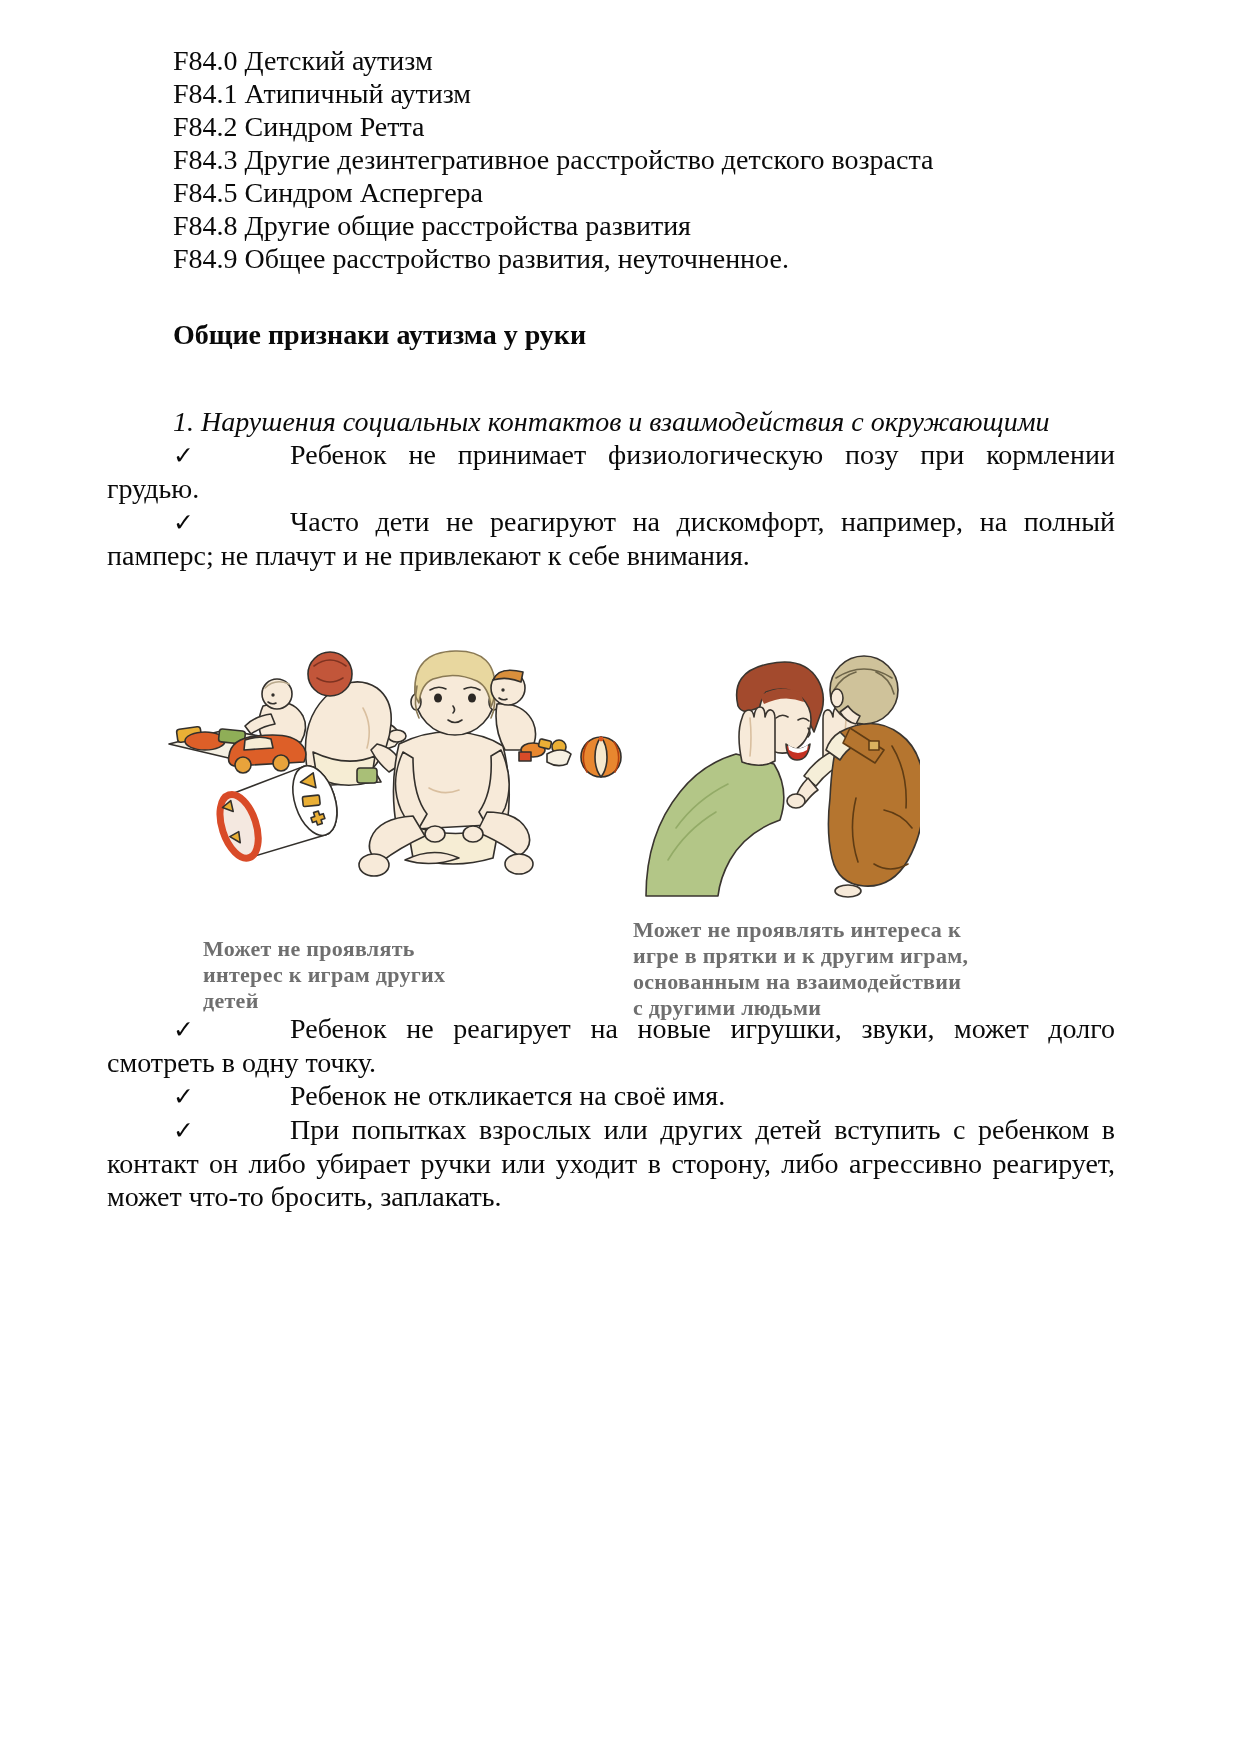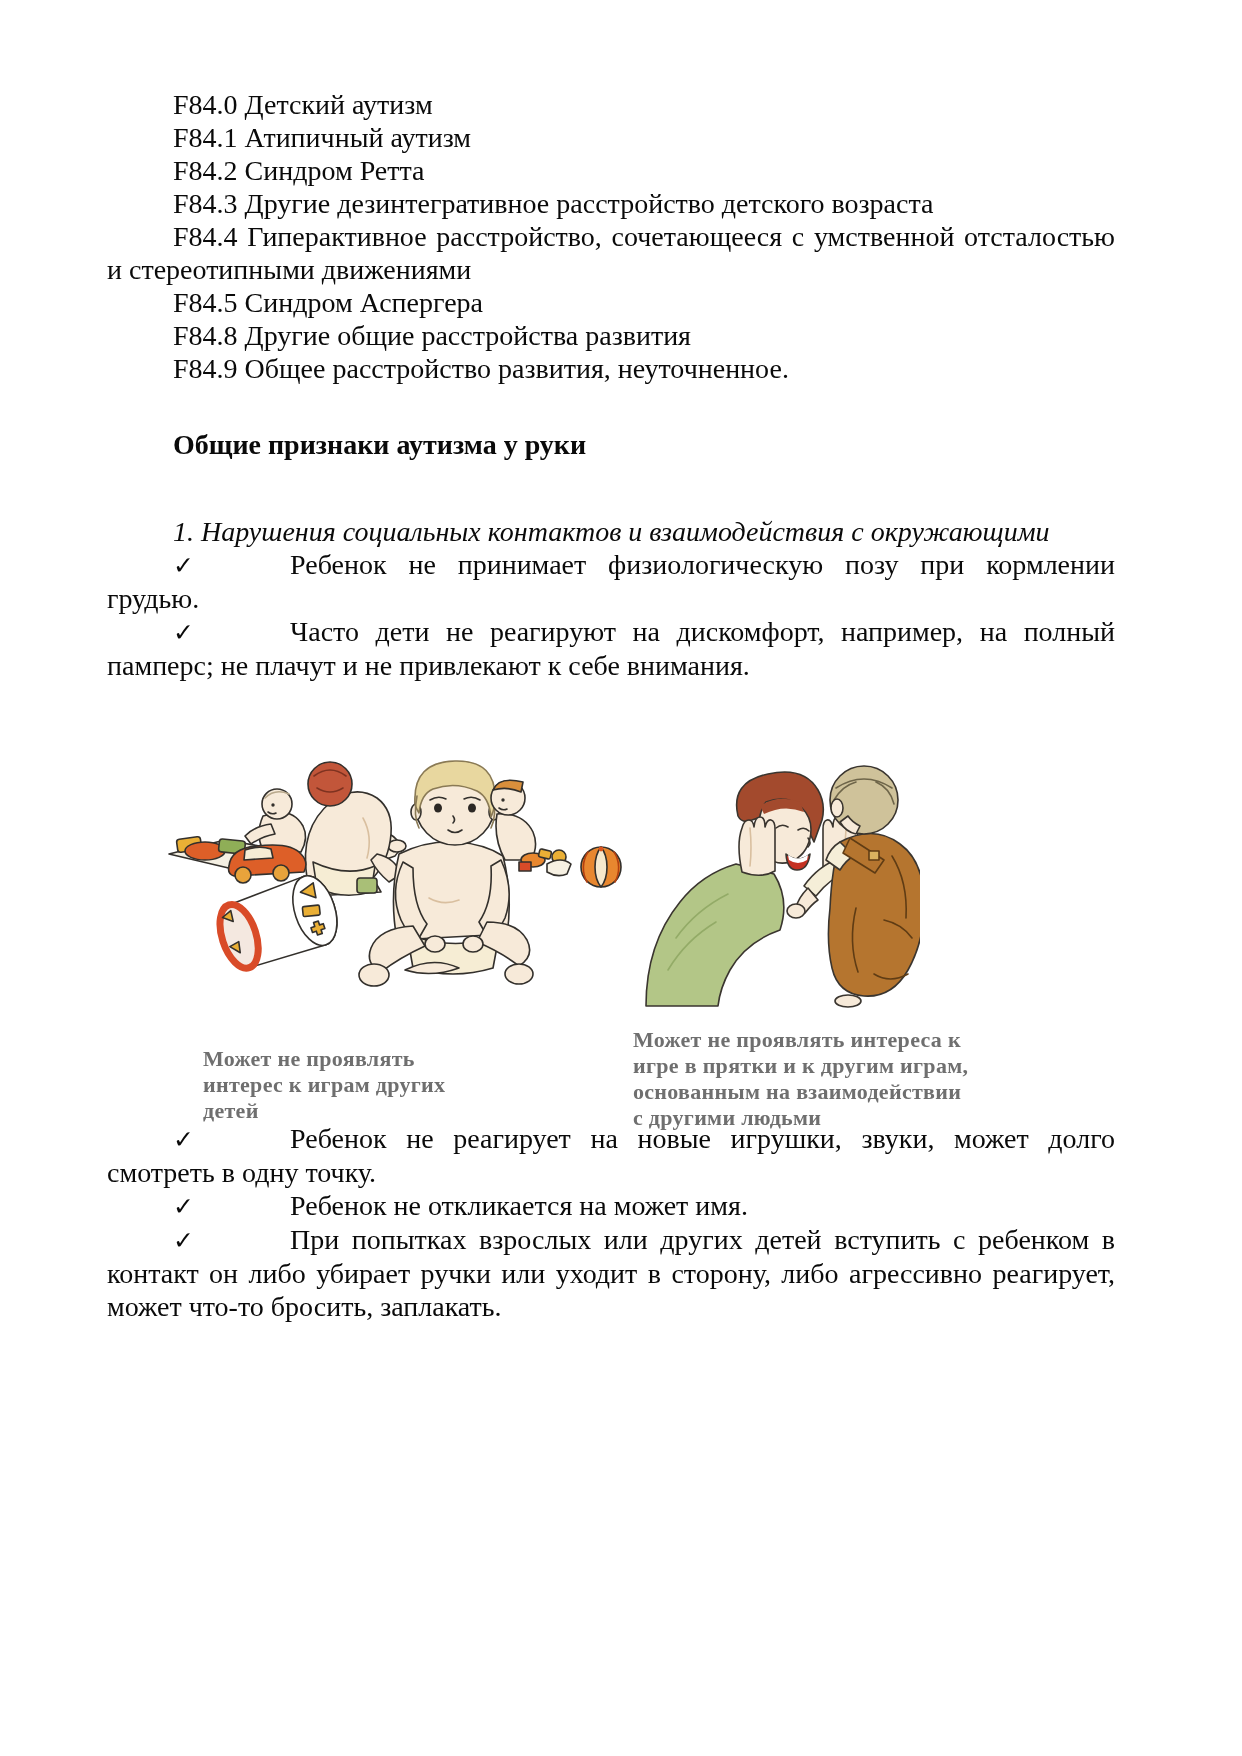--- a/index.html
+++ b/index.html
@@ -5,21 +5,21 @@
   html, body { margin:0; padding:0; background:#ffffff; }
   .page {
     position:relative;
     width:1242px; height:1615px;
     margin:0 auto;
     background:#ffffff;
     color:#0a0a0a;
     font-family:"Liberation Serif", serif;
     font-size:28px; line-height:33px;
     box-sizing:border-box;
-    padding:88px 127px 0 107px;
+    padding:44px 127px 0 107px;
     overflow:hidden;
   }
   p { margin:0; }
   .code { text-indent:66px; text-align:justify; }
   .section-heading {
     font-size:28px; line-height:33px; font-weight:bold;
     margin:43px 0 0 0; text-indent:66px;
   }
   .subheading { font-style:italic; text-indent:66px; margin-top:54px; }
   .bullet { text-align:justify; }
@@ -43,21 +43,20 @@
 </style>
 </head>
 <body>
 
 <div class="page">
 
   <p class="code">F84.0 Детский аутизм</p>
   <p class="code">F84.1 Атипичный аутизм</p>
   <p class="code">F84.2 Синдром Ретта</p>
   <p class="code">F84.3 Другие дезинтегративное расстройство детского возраста</p>
-  <p class="code">F84.4 Гиперактивное расстройство, сочетающееся с умственной отсталостью и стереотипными движениями</p>
   <p class="code">F84.5 Синдром Аспергера</p>
   <p class="code">F84.8 Другие общие расстройства развития</p>
   <p class="code">F84.9 Общее расстройство развития, неуточненное.</p>
 
   <h2 class="section-heading">Общие признаки аутизма у руки</h2>
 
   <p class="subheading">1. Нарушения социальных контактов и взаимодействия с окружающими</p>
 
   <p class="bullet"><span class="check">✓</span><span>Ребенок не принимает физиологическую позу при кормлении грудью.</span></p>
   <p class="bullet"><span class="check">✓</span><span>Часто дети не реагируют на дискомфорт, например, на полный памперс; не плачут и не привлекают к себе внимания.</span></p>
@@ -210,16 +209,16 @@
     </div>
 
     <div class="caption caption-left">
       <div>Может не проявлять</div>
       <div>интерес к играм других</div>
       <div>детей</div>
     </div>
   </div>
 
   <p class="bullet after-figures"><span class="check">✓</span><span>Ребенок не реагирует на новые игрушки, звуки, может долго смотреть в одну точку.</span></p>
-  <p class="bullet"><span class="check">✓</span><span>Ребенок не откликается на может имя.</span></p>
+  <p class="bullet"><span class="check">✓</span><span>Ребенок не откликается на своё имя.</span></p>
   <p class="bullet"><span class="check">✓</span><span>При попытках взрослых или других детей вступить с ребенком в контакт он либо убирает ручки или уходит в сторону, либо агрессивно реагирует, может что-то бросить, заплакать.</span></p>
 
 </div>
 
 </body></html>

